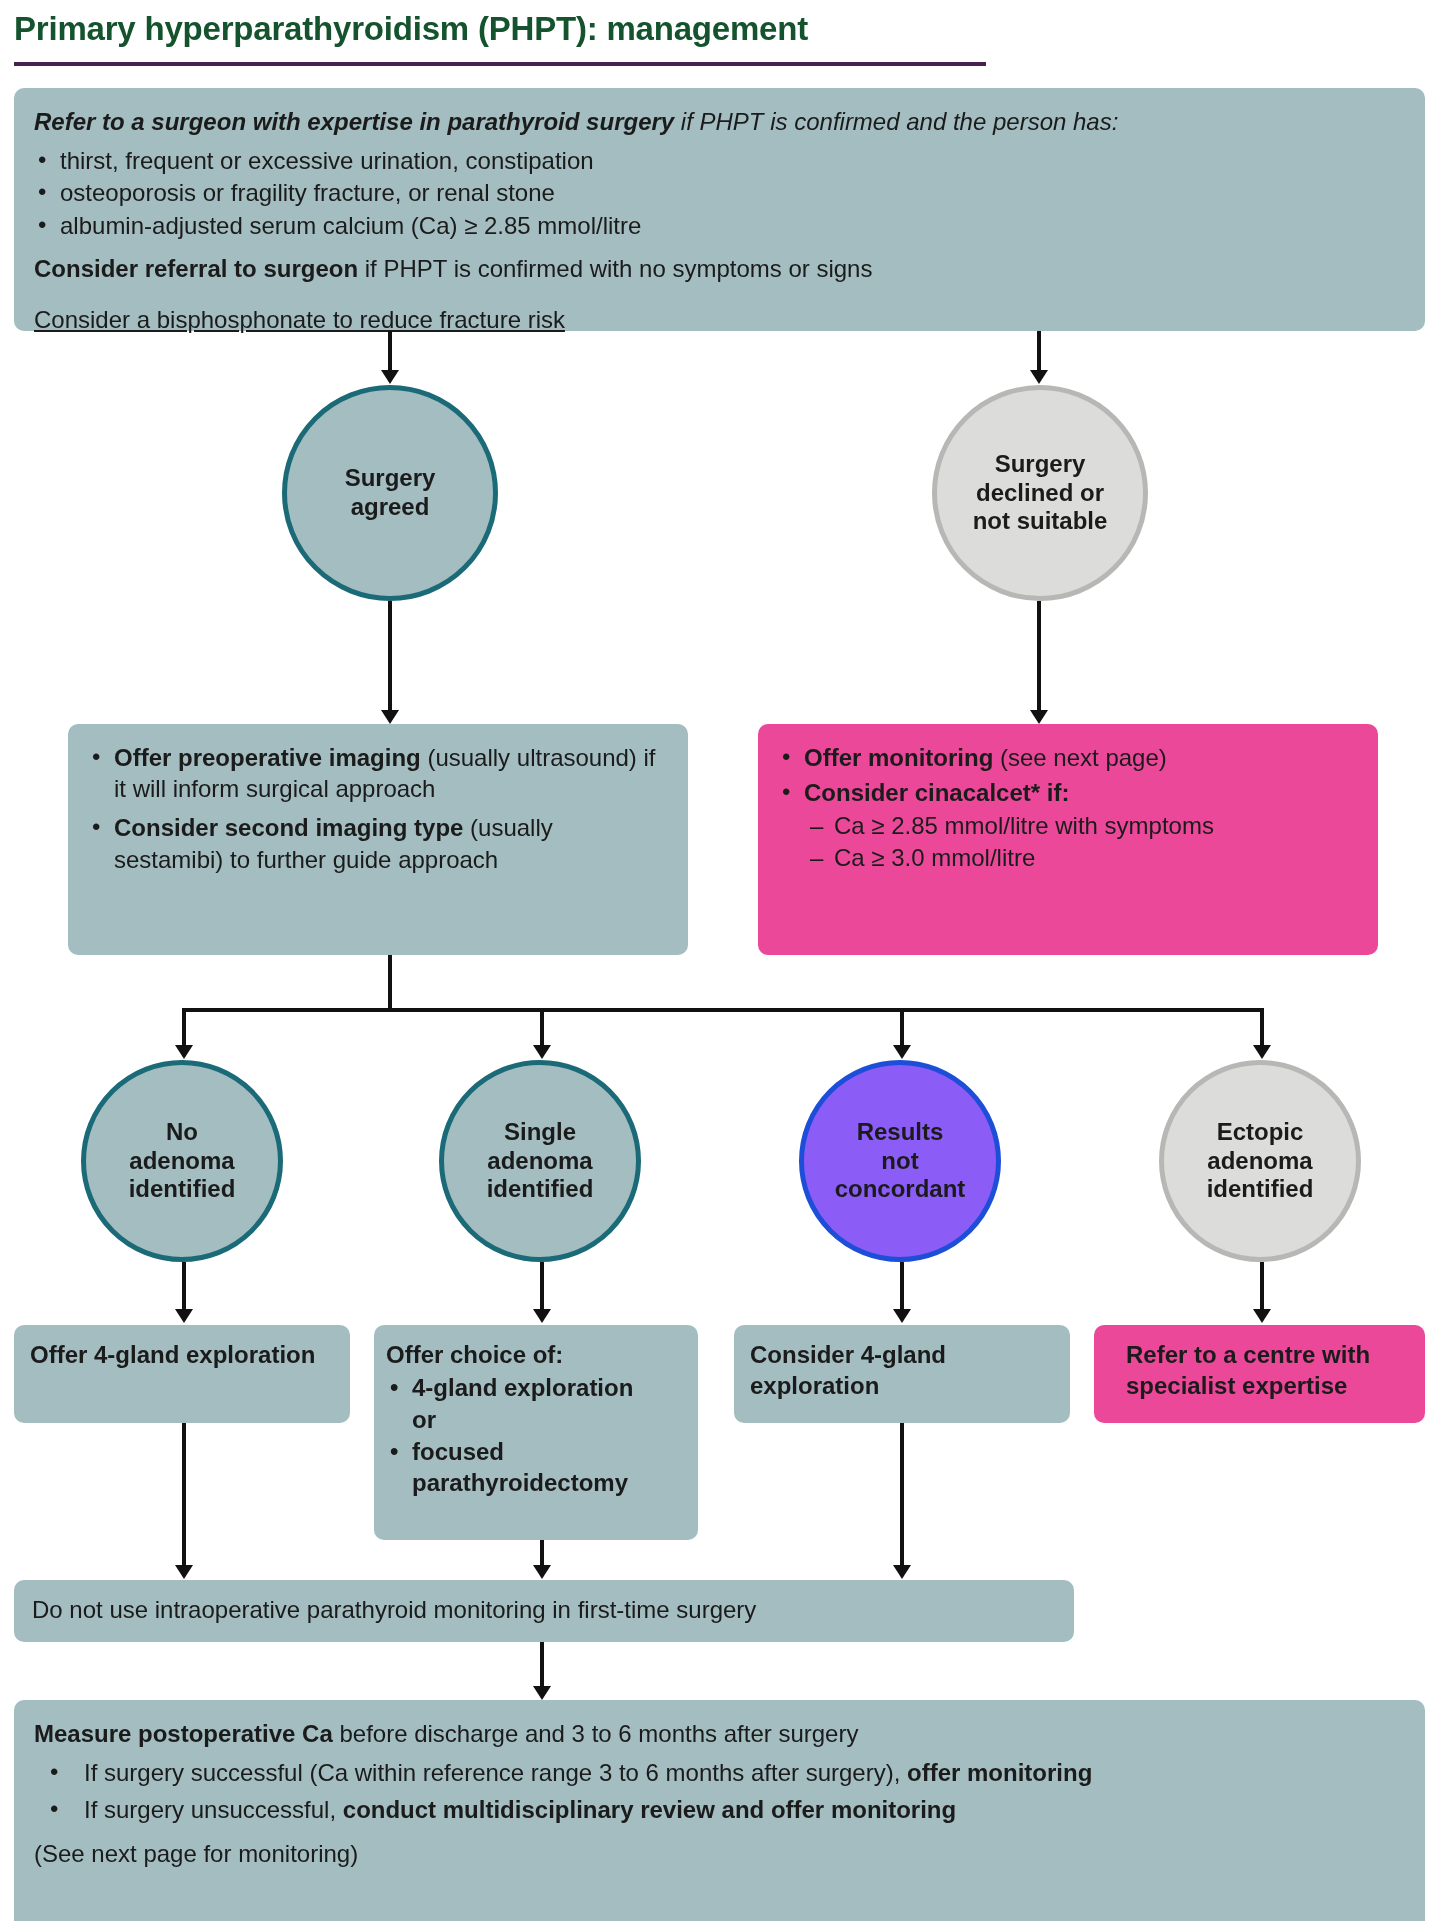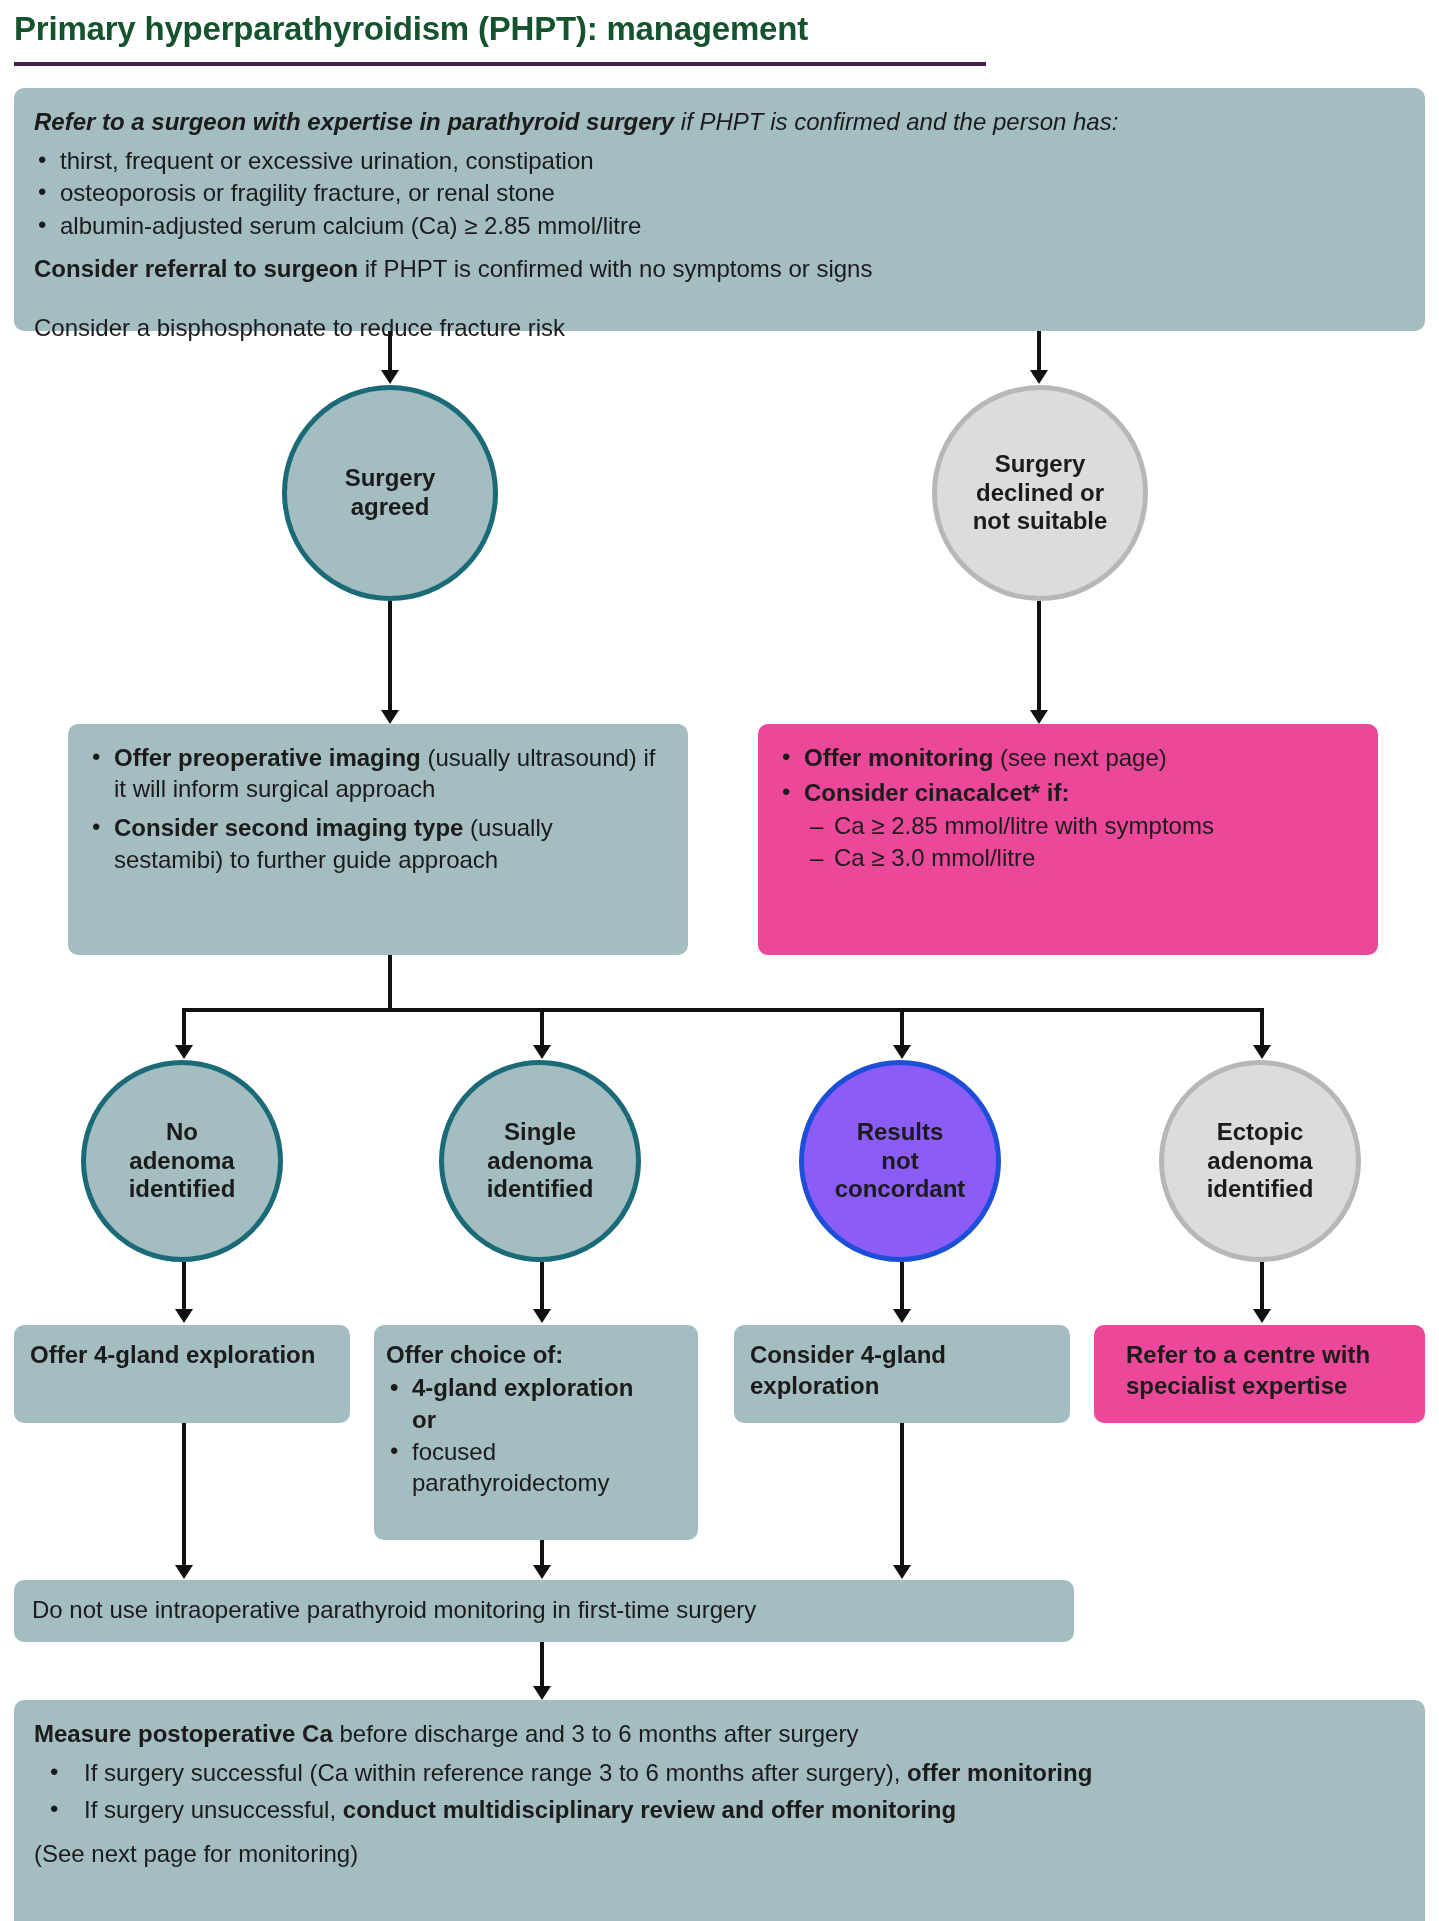--- a/index.html
+++ b/index.html
@@ -75,21 +75,21 @@
       <b>Refer to a surgeon with expertise in parathyroid surgery</b><span> if PHPT is confirmed and the person has:</span>
     </div>
     <ul class="bl">
       <li>thirst, frequent or excessive urination, constipation</li>
       <li>osteoporosis or fragility fracture, or renal stone</li>
       <li>albumin-adjusted serum calcium (Ca) ≥ 2.85 mmol/litre</li>
     </ul>
     <div class="ln" style="margin-top:12px;">
       <b>Consider referral to surgeon</b><span> if PHPT is confirmed with no symptoms or signs</span>
     </div>
-    <div class="ln" style="margin-top:28px;">Consider a bisphosphonate to reduce fracture risk</div>
+    <div class="ln" style="margin-top:20px;text-decoration:underline;">Consider a bisphosphonate to reduce fracture risk</div>
   </div>
 
   <div class="vline" style="left:388px;top:331px;height:44px;"></div>
   <div class="arrow" style="left:381px;top:370px;"></div>
 
   <div class="vline" style="left:1037px;top:331px;height:44px;"></div>
   <div class="arrow" style="left:1030px;top:370px;"></div>
 
   <div class="circ teal" style="left:282px;top:385px;width:216px;height:216px;">
     <span>Surgery<br>agreed</span>
@@ -178,21 +178,21 @@
     <div class="ln" style="font-weight:bold;">Offer 4-gland exploration</div>
   </div>
 
   <div class="box teal" style="left:374px;top:1325px;width:324px;height:215px;padding:14px 12px;">
     <div class="ln" style="font-weight:bold;margin-bottom:2px;">Offer choice of:</div>
     <ul class="bl">
       <li style="font-weight:bold;">4-gland exploration</li>
     </ul>
     <div class="ln" style="font-weight:bold;padding-left:26px;">or</div>
     <ul class="bl">
-      <li style="font-weight:normal;">focused parathyroidectomy</li>
+      <li style="font-weight:bold;">focused parathyroidectomy</li>
     </ul>
   </div>
 
   <div class="box teal" style="left:734px;top:1325px;width:336px;height:98px;padding:14px 16px;">
     <div class="ln" style="font-weight:bold;">Consider 4-gland exploration</div>
   </div>
 
   <div class="box grey" style="left:1094px;top:1325px;width:331px;height:98px;padding:14px 32px;">
     <div class="ln" style="font-weight:bold;">Refer to a centre with specialist expertise</div>
   </div>

